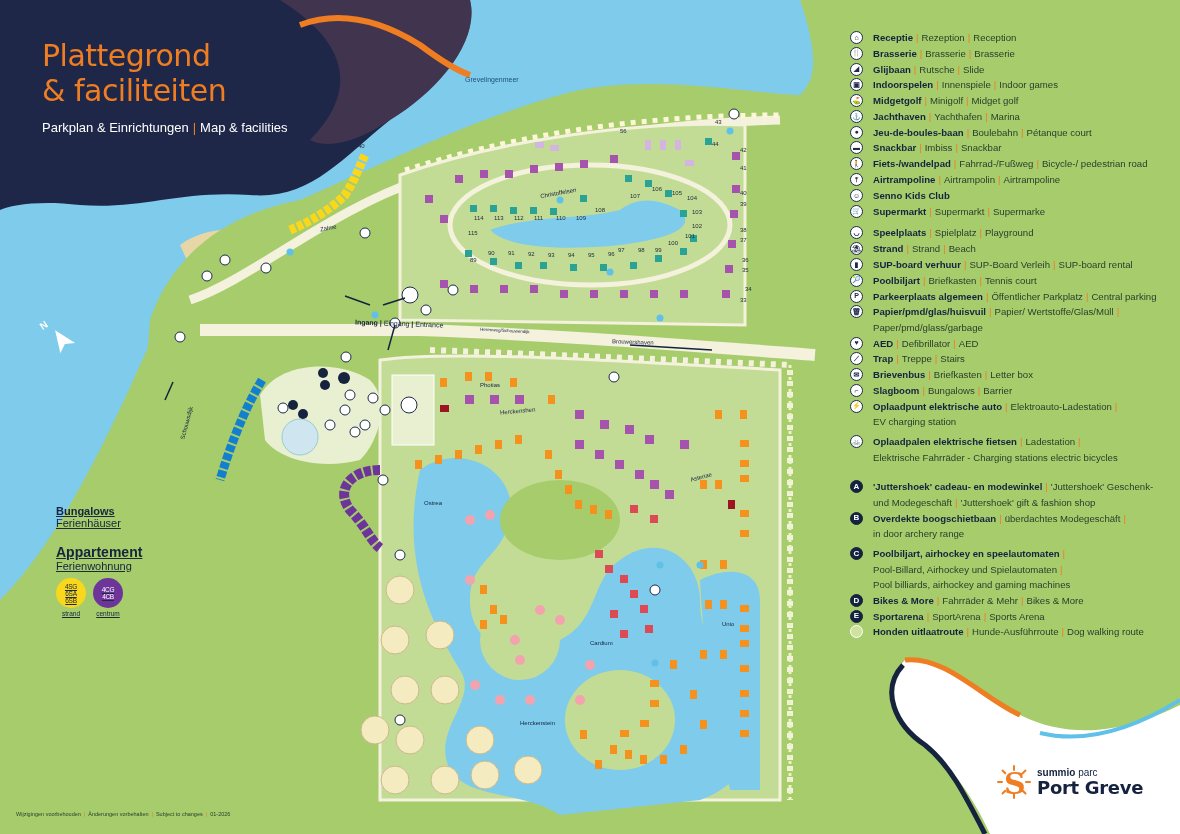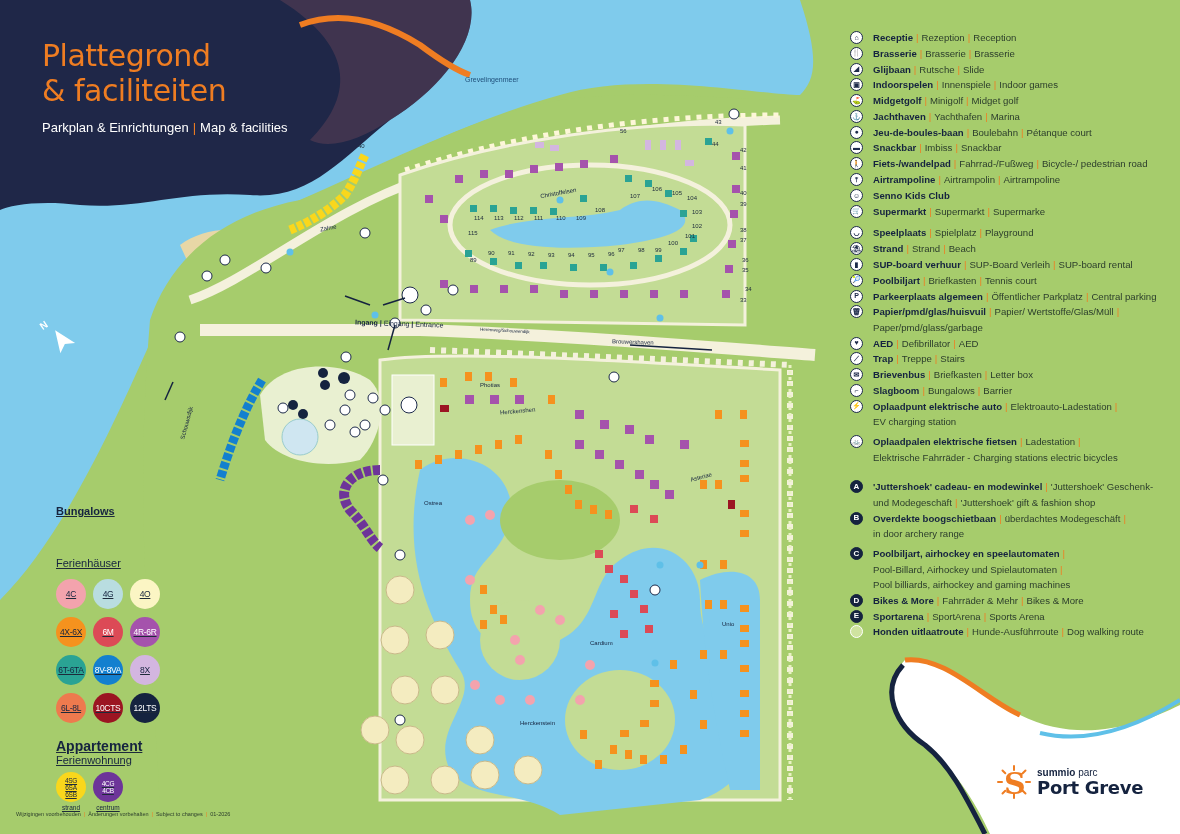--- a/index.html
+++ b/index.html
@@ -16,21 +16,21 @@
   .leg-icon.letter { background: #15233f; color: #fff; border-color: #15233f; font-size: 8px; }
   .leg-icon.dot { width: 9px; height: 9px; background: #5fc0e8; border: none; margin-left: 2px; margin-right: 12px; margin-top: 3px; }
   .leg-icon.dog { background: #cfe3a0; border: 1.4px solid #fff; }
   .leg-text { color: #2c3e2c; }
   .leg-text b { color: #15233f; }
   .leg-text .sep { color: #ef7d22; margin: 0 3px; }
   .leg-gap { height: 6px; }
   .leg-gap-big { height: 14px; }
   .bungalows { position: absolute; left: 56px; top: 505px; width: 120px; text-decoration: underline; }
   .b-head { font-weight: bold; font-size: 11px; color: #15233f; }
-  .b-sub { font-size: 11px; color: #15233f; margin-bottom: 10px; margin-top: 40px; }
+  .b-sub { font-size: 11px; color: #15233f; margin-bottom: 10px; }
   .swatch-grid { display: grid; grid-template-columns: repeat(3, 30px); column-gap: 7px; row-gap: 8px; }
   .swatch { width: 30px; height: 30px; border-radius: 50%; display: flex; align-items: center; justify-content: center; font-size: 8.5px; text-align: center; line-height: 9px; letter-spacing: -0.3px; font-family: "Liberation Sans", sans-serif; }
   .apt-head { font-weight: bold; font-size: 14px; color: #15233f; margin-top: 15px; }
   .apt-sub { font-size: 11px; color: #15233f; margin-bottom: 6px; }
   .apt-grid { display: flex; gap: 7px; }
   .apt-item { display: flex; flex-direction: column; align-items: center; width: 30px; }
   .apt-item .swatch { font-size: 6.5px; line-height: 7px; }
   .apt-cap { font-size: 6.5px; margin-top: 2px; color: #15233f; }
   .footer-note { position: absolute; left: 16px; top: 811px; font-size: 5.5px; color: #2c3e2c; }
   .footer-note .sep { color: #ef7d22; margin: 0 3px; }
@@ -537,34 +537,20 @@
     </div>
   <div class="leg-row">
       <span class="leg-icon dog"></span>
       <span class="leg-text"><b>Honden uitlaatroute</b><span class="sep">|</span><span>Hunde-Ausführroute</span><span class="sep">|</span><span>Dog walking route</span></span>
     </div>
 </div>
 
 <div class="bungalows">
   <div class="b-head">Bungalows</div>
   <div class="b-sub">Ferienhäuser</div>
-  <div class="swatch-grid">
-    <div class="swatch" style="background: rgb(243, 163, 173); color: rgb(21, 35, 63);">4C</div>
-    <div class="swatch" style="background: rgb(185, 221, 224); color: rgb(21, 35, 63);">4G</div>
-    <div class="swatch" style="background: rgb(251, 245, 196); color: rgb(21, 35, 63);">4O</div>
-    <div class="swatch" style="background: rgb(245, 146, 30); color: rgb(21, 35, 63);">4X-6X</div>
-    <div class="swatch" style="background: rgb(220, 74, 86); color: rgb(255, 255, 255);">6M</div>
-    <div class="swatch" style="background: rgb(165, 83, 172); color: rgb(255, 255, 255);">4R-6R</div>
-    <div class="swatch" style="background: rgb(42, 163, 148); color: rgb(21, 35, 63);">6T-6TA</div>
-    <div class="swatch" style="background: rgb(19, 128, 207); color: rgb(255, 255, 255);">8V-8VA</div>
-    <div class="swatch" style="background: rgb(211, 182, 224); color: rgb(21, 35, 63);">8X</div>
-    <div class="swatch" style="background: rgb(238, 122, 78); color: rgb(21, 35, 63);">6L-8L</div>
-    <div class="swatch" style="background: rgb(155, 21, 34); color: rgb(255, 255, 255);">10CTS</div>
-    <div class="swatch" style="background: rgb(21, 35, 63); color: rgb(255, 255, 255);">12LTS</div>
-  </div>
   <div class="apt-head">Appartement</div>
   <div class="apt-sub">Ferienwohnung</div>
   <div class="apt-grid">
     <div class="apt-item">
       <div class="swatch apt-swatch" style="background: rgb(249, 215, 28); color: rgb(21, 35, 63);">4SG<br>6SA<br>6SB</div>
       <div class="apt-cap">strand</div>
     </div>
     <div class="apt-item">
       <div class="swatch apt-swatch" style="background: rgb(109, 52, 153); color: rgb(255, 255, 255);">4CG<br>4CB</div>
       <div class="apt-cap">centrum</div>

